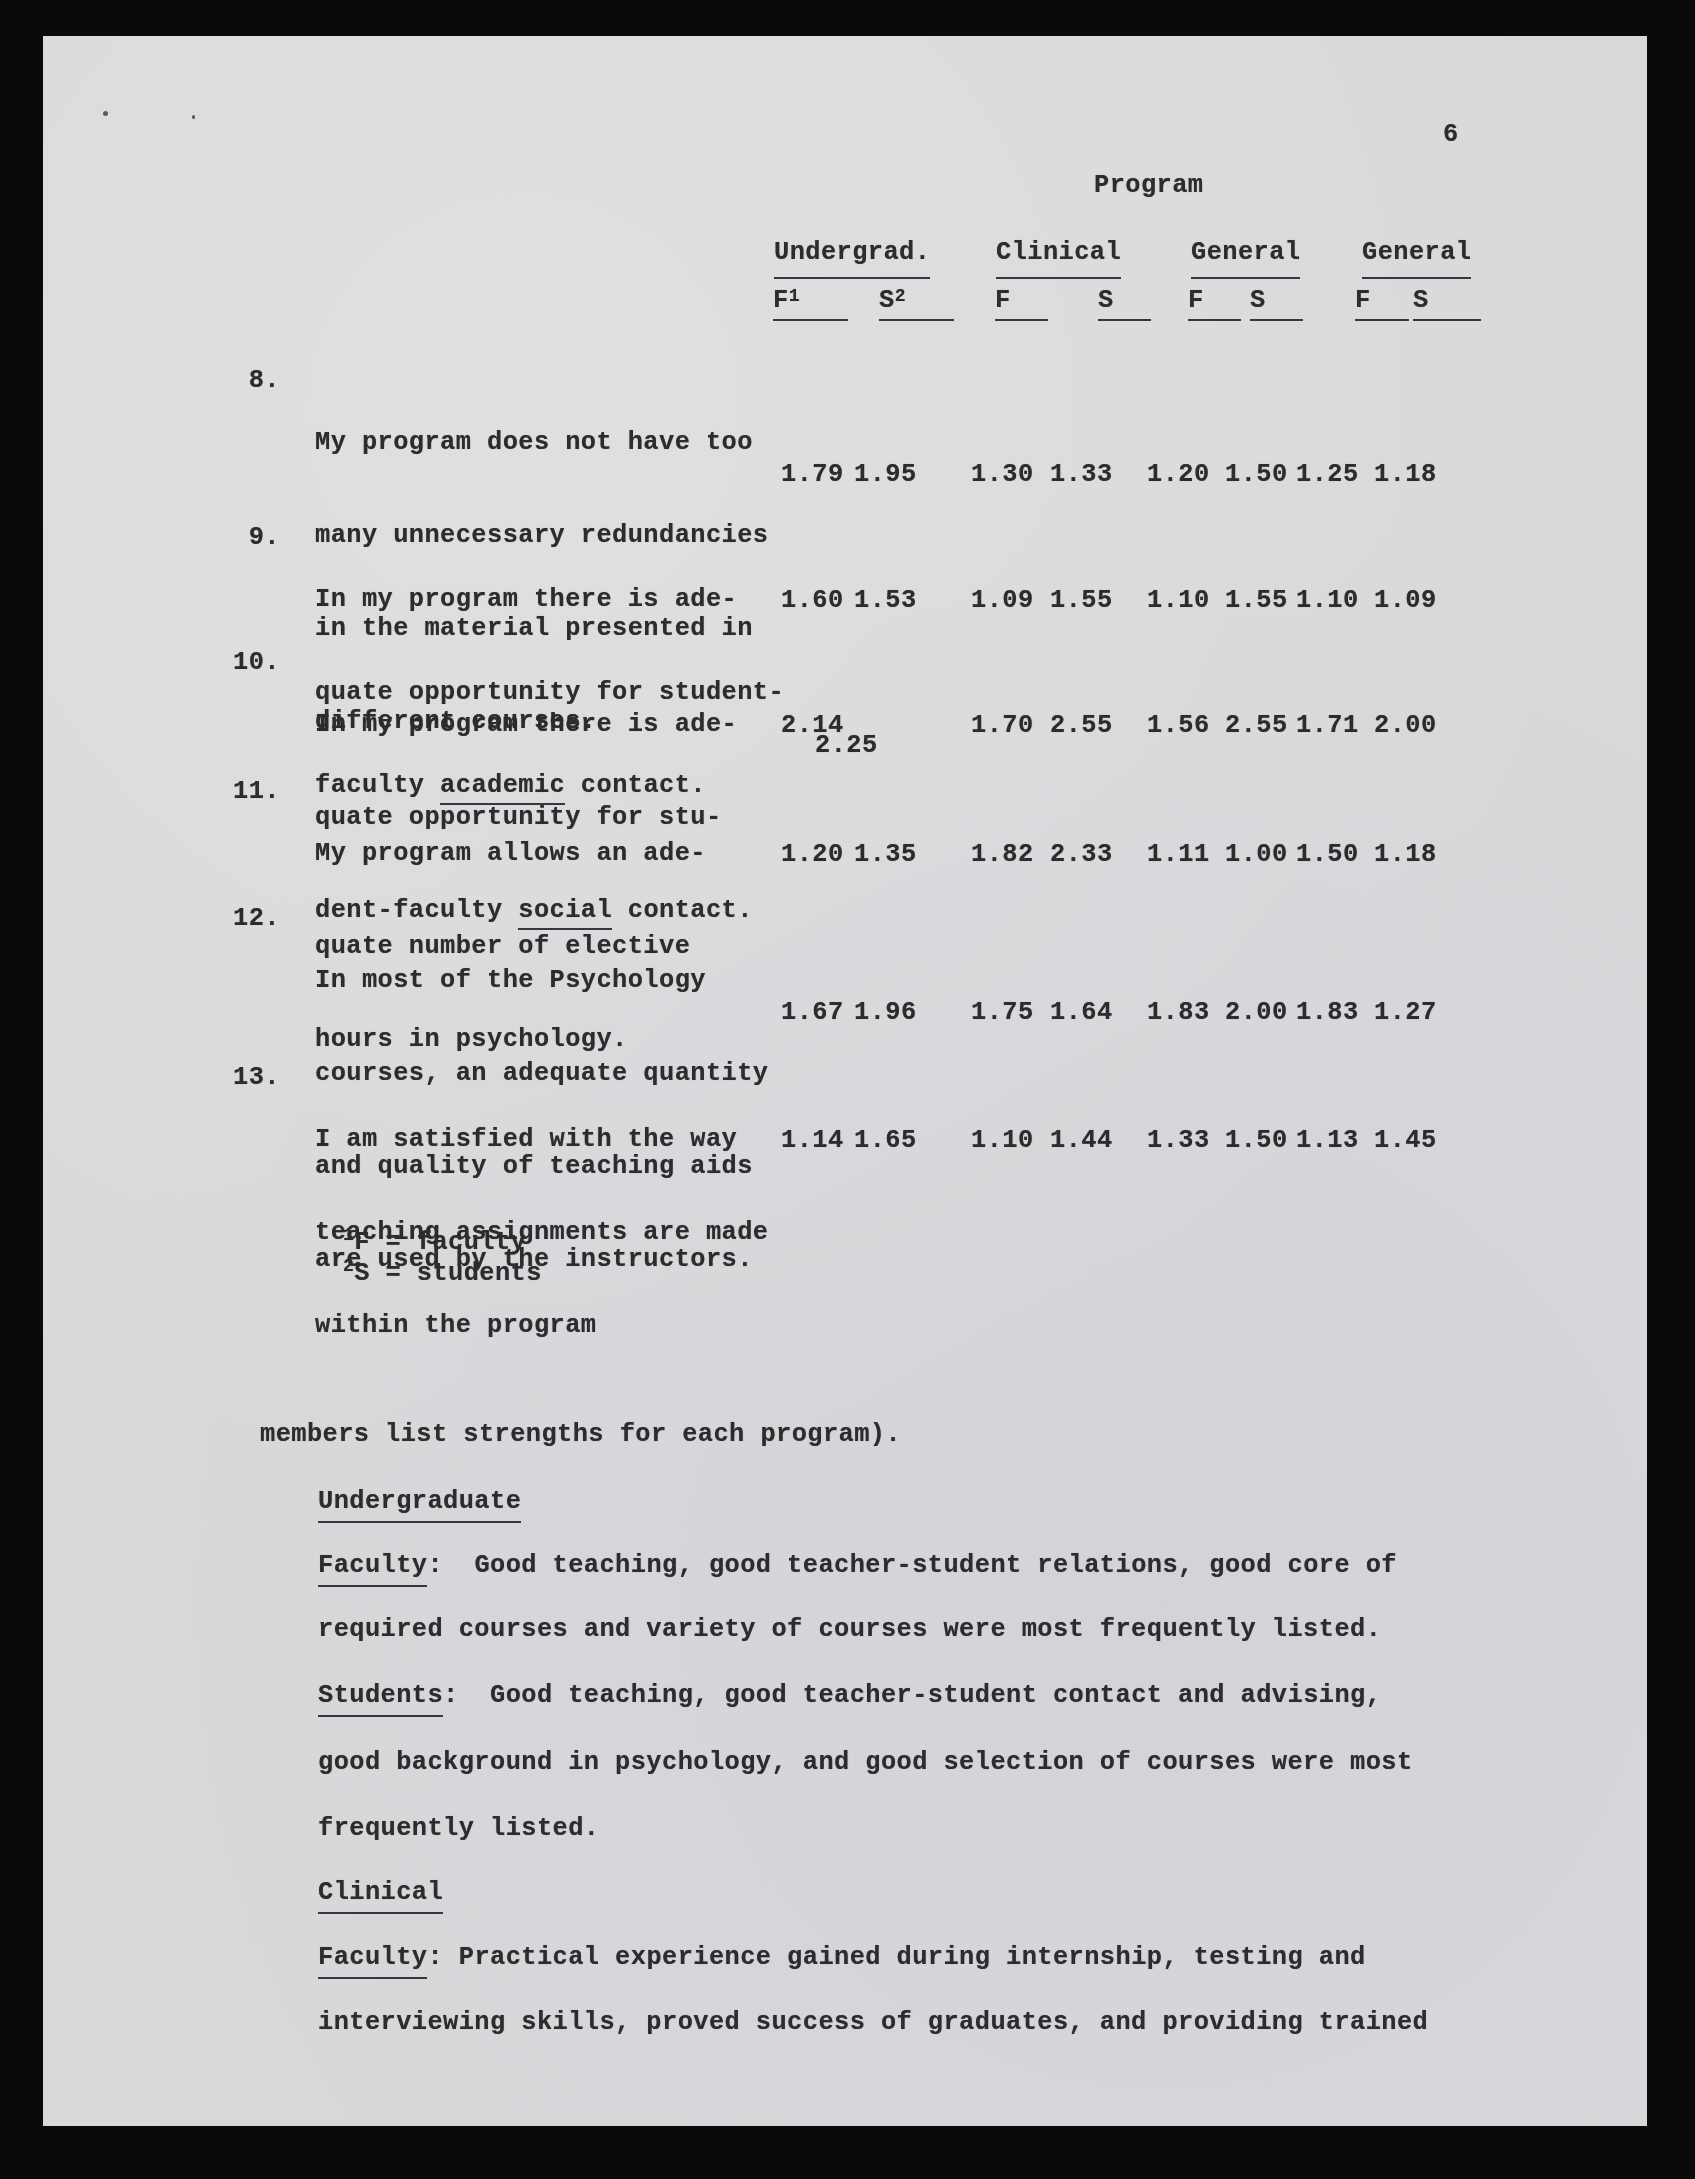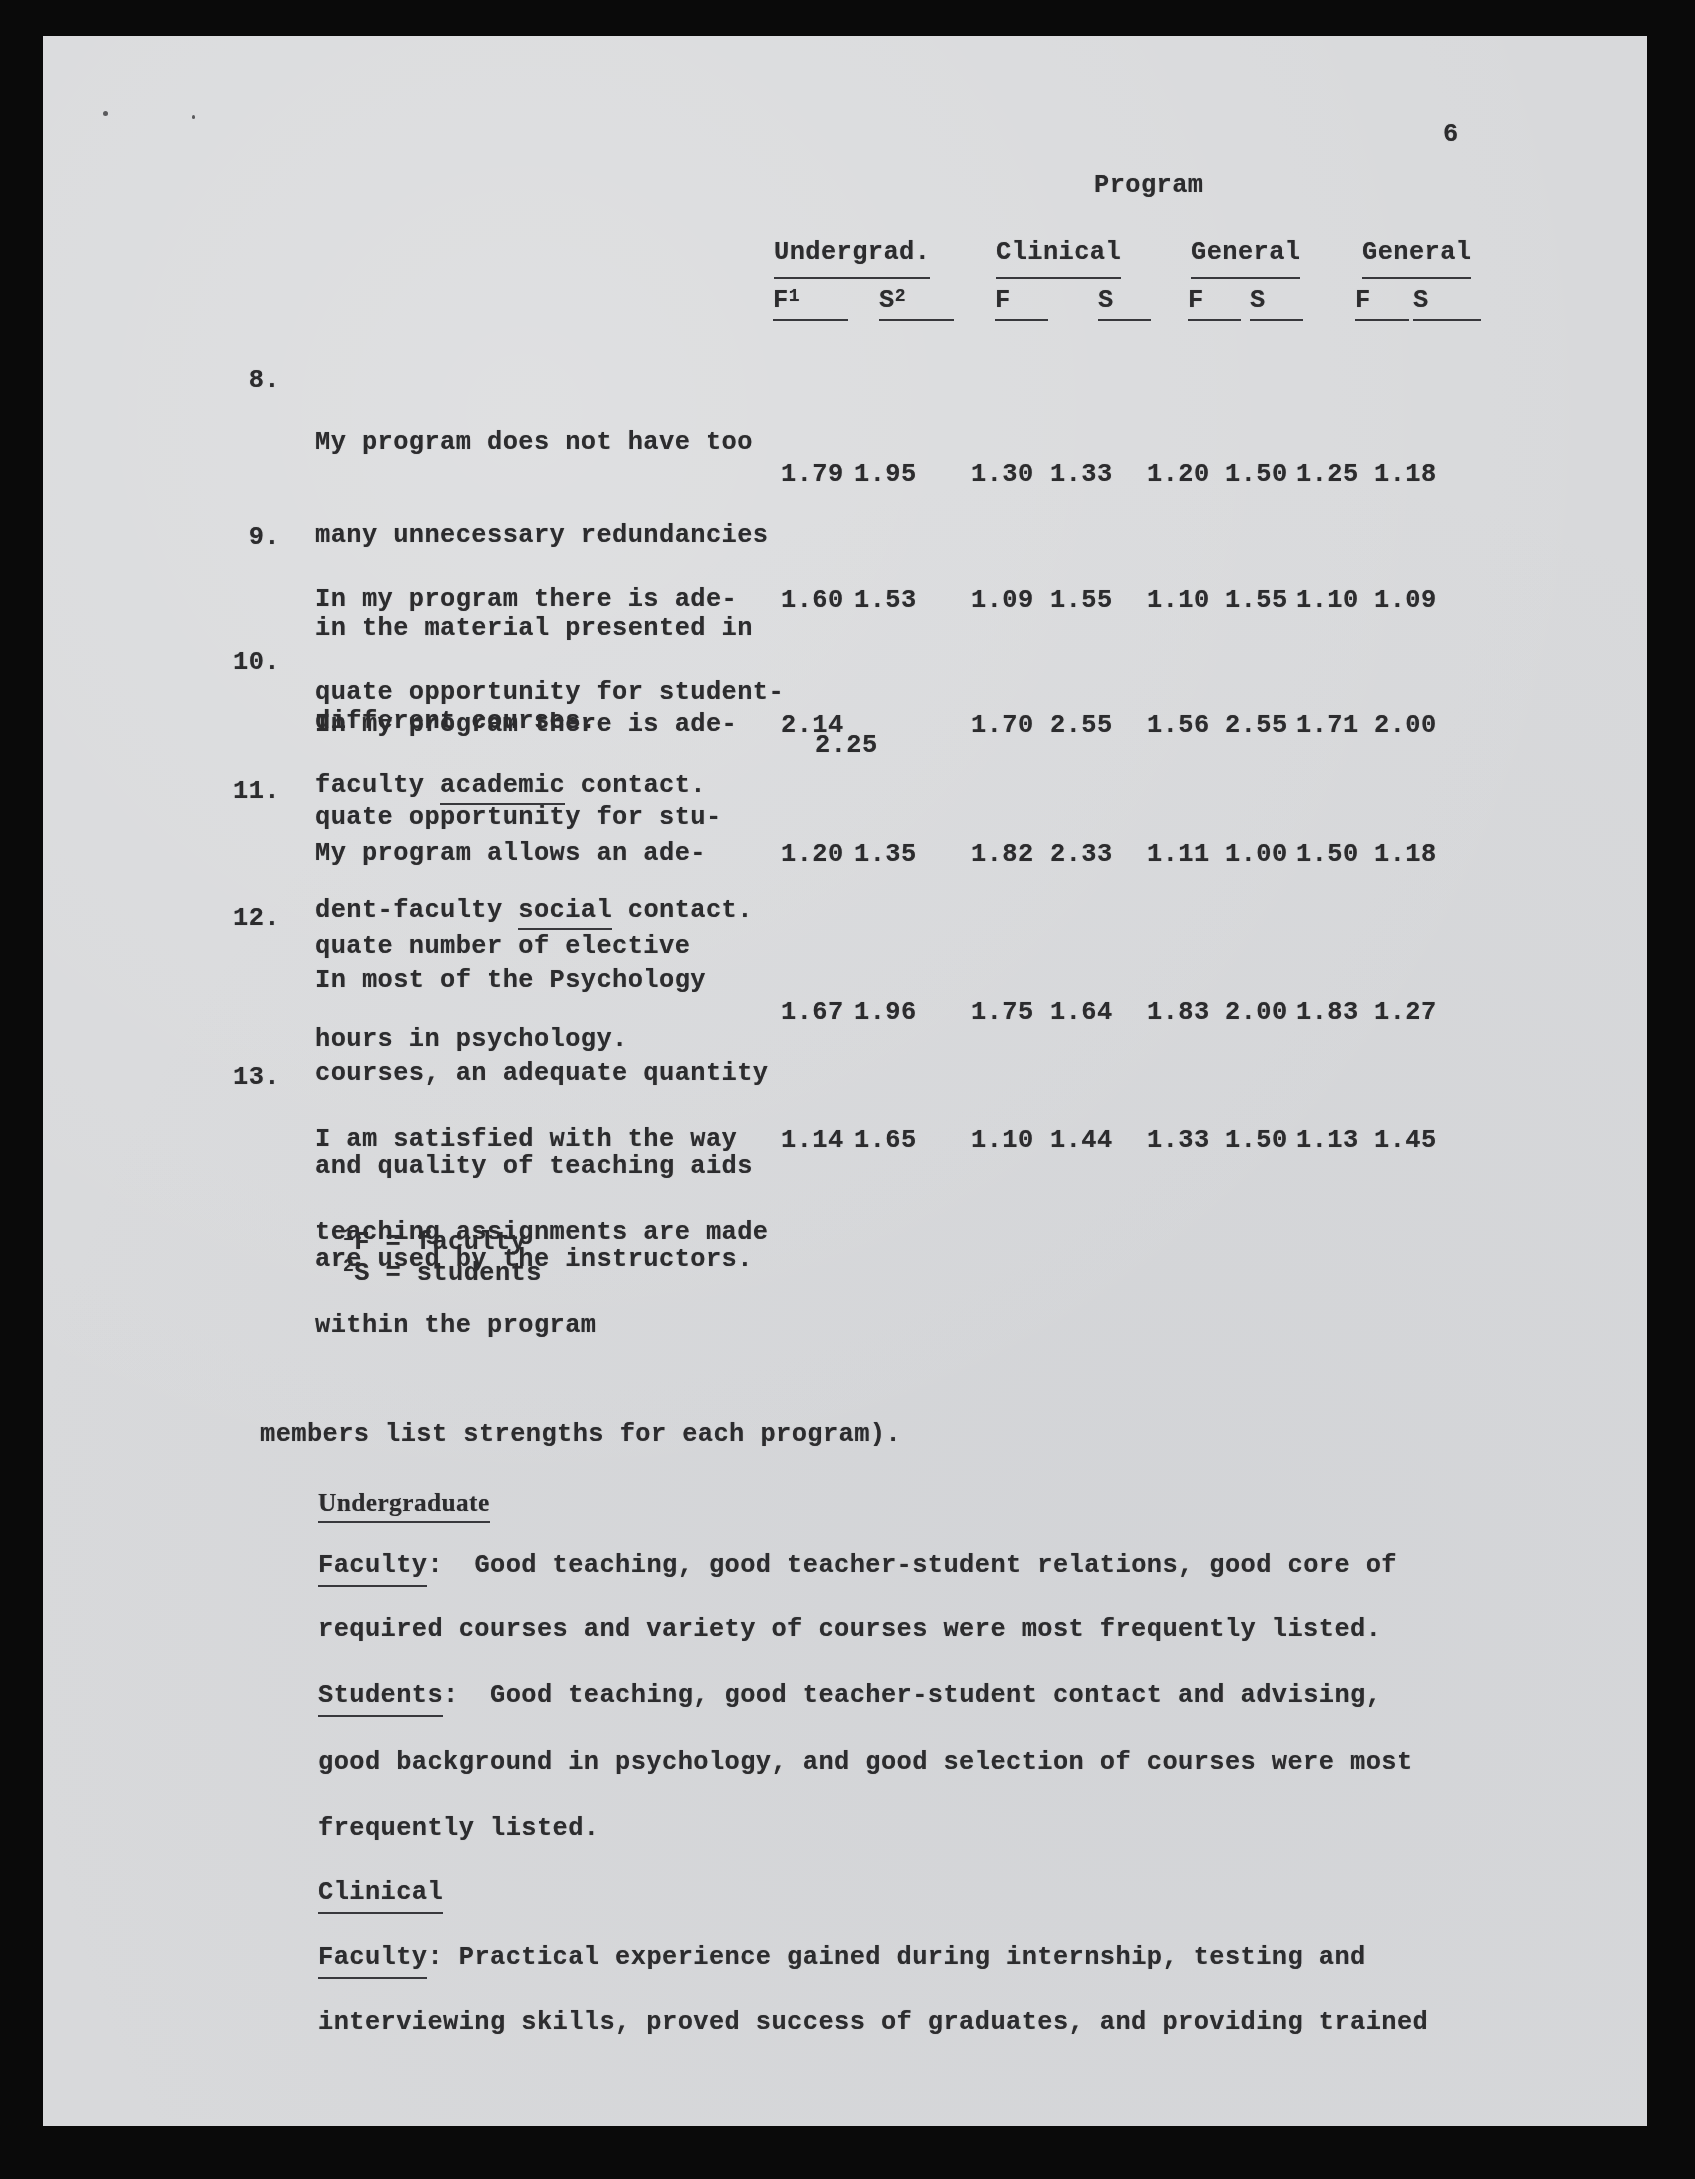--- a/index.html
+++ b/index.html
@@ -184,21 +184,21 @@
       <span class="val" style="left:1253px;">1.13</span>
       <span class="val" style="left:1331px;">1.45</span>
     </div>
   </div>
 
   <div class="footnote" style="top:1191px;"><span class="sup">1</span><span>F = faculty</span></div>
   <div class="footnote" style="top:1222px;"><span class="sup">2</span><span>S = students</span></div>
 
   <div class="bline" style="left:217px; top:1382px;">members list strengths for each program).</div>
 
-  <div class="bline" style="left:275px; top:1449px;font-family:Liberation Serif, serif;"><span class="ul">Undergraduate</span></div>
+  <div class="bline" style="left:275px; top:1449px;"><span class="ul">Undergraduate</span></div>
 
   <div class="bline" style="left:275px; top:1513px;"><span class="ul">Faculty</span><span>:  Good teaching, good teacher-student relations, good core of</span></div>
   <div class="bline" style="left:275px; top:1577px;">required courses and variety of courses were most frequently listed.</div>
 
   <div class="bline" style="left:275px; top:1643px;"><span class="ul">Students</span><span>:  Good teaching, good teacher-student contact and advising,</span></div>
   <div class="bline" style="left:275px; top:1710px;">good background in psychology, and good selection of courses were most</div>
   <div class="bline" style="left:275px; top:1776px;">frequently listed.</div>
 
   <div class="bline" style="left:275px; top:1840px;"><span class="ul">Clinical</span></div>
 

